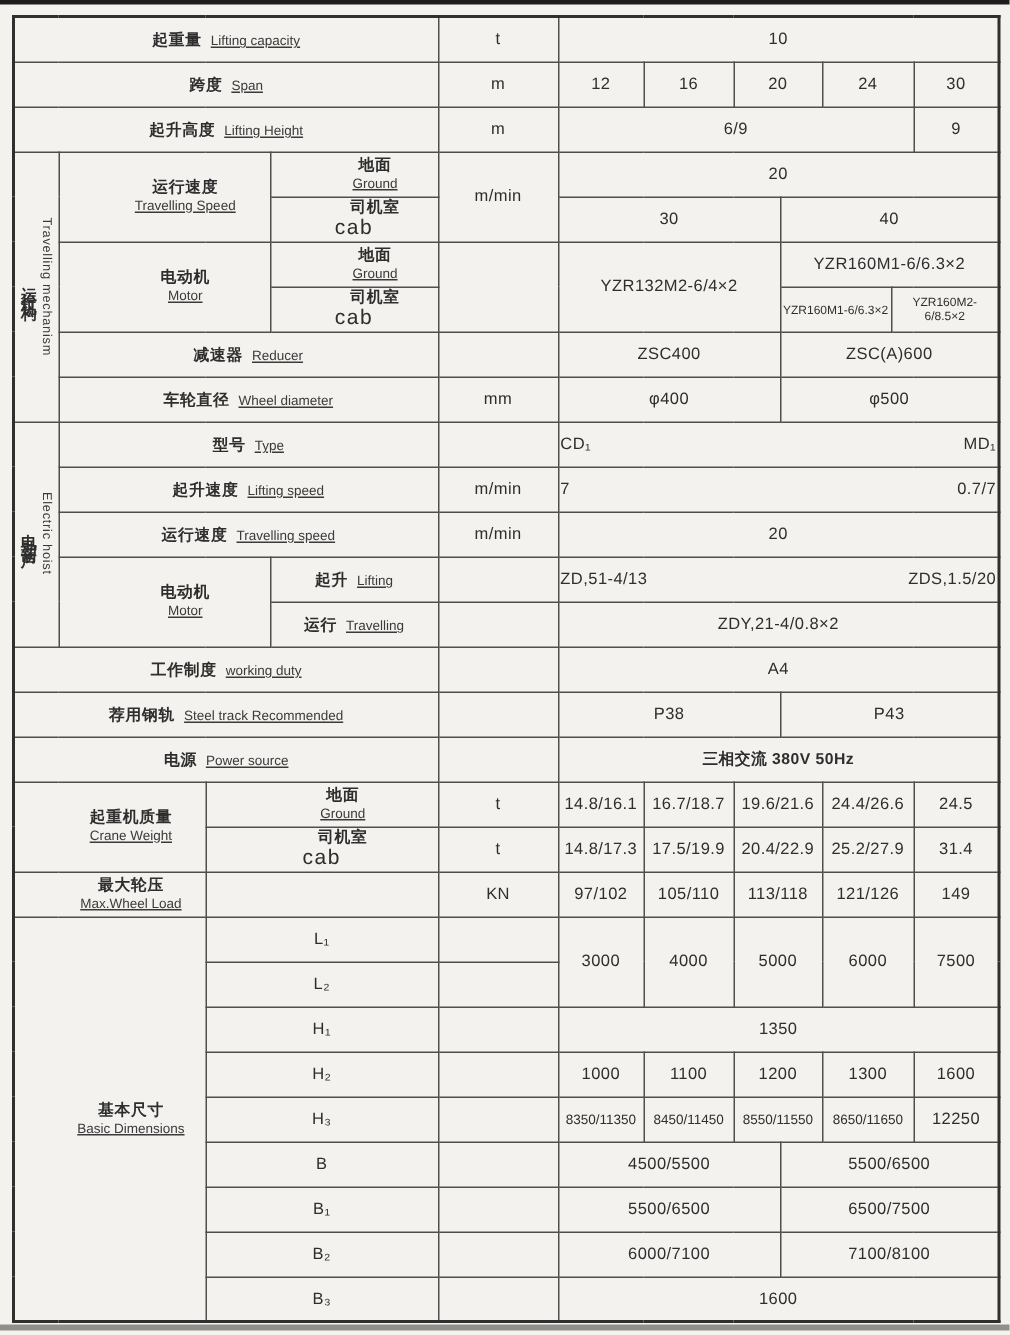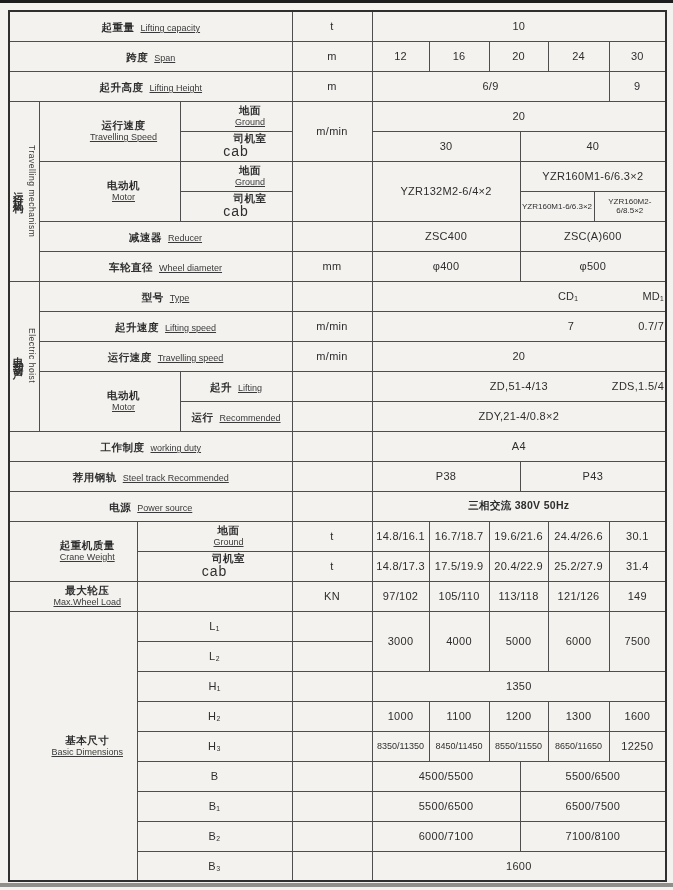--- a/index.html
+++ b/index.html
@@ -19,21 +19,21 @@
     border:1px solid #4e4e4e;padding:0 1px;margin:0;
     text-align:center;vertical-align:middle;overflow:hidden;
   }
   tr{height:30px;}
   .zh{font-size:10.5px;font-weight:bold;letter-spacing:.5px;}
   .en{font-size:9px;color:#3a3a3a;text-decoration:underline;}
   .one .zh{margin-right:6px;}
   .two .zh,.two .en{display:block;line-height:1.2;margin-left:28px;}
   .val{font-size:11px;letter-spacing:.3px;}
   .val-sm{font-size:8px;letter-spacing:0;}
-  .pair{display:flex;justify-content:flex-end;gap:64px;}
+  .pair{display:flex;justify-content:space-between;gap:40px;}
   .cab{font-size:14px;font-weight:normal;letter-spacing:1px;display:block;line-height:1;padding-bottom:2px;text-align:center;}
   .vwrap{display:flex;flex-direction:row;align-items:center;justify-content:center;gap:1px;height:100%;}
   .vzh{writing-mode:vertical-rl;text-orientation:upright;font-size:10.5px;font-weight:bold;letter-spacing:4px;}
   .ven{writing-mode:vertical-rl;text-orientation:sideways;font-size:8.5px;color:#3a3a3a;letter-spacing:.5px;}
 </style>
 </head>
 <body>
 
 <div class="toprule"></div>
 <div class="botrule"></div>
@@ -180,27 +180,27 @@
   <tr>
     <td rowspan="2" colspan="2" class="two">
           <span class="zh">电动机</span>
           <span class="en">Motor</span>
         </td>
     <td class="one"><span class="zh">起升</span><span class="en">Lifting</span></td>
     <td></td>
     <td colspan="7">
           <div class="pair">
             <span class="val">ZD,51-4/13</span>
-            <span class="val">ZDS,1.5/4</span>
-          </div>
-        </td>
-  </tr>
-
-  <tr>
-    <td class="one"><span class="zh">运行</span><span class="en">Recommended</span></td>
+            <span class="val">ZDS,1.5/20</span>
+          </div>
+        </td>
+  </tr>
+
+  <tr>
+    <td class="one"><span class="zh">运行</span><span class="en">Travelling</span></td>
     <td></td>
     <td colspan="7" class="val">ZDY,21-4/0.8×2</td>
   </tr>
 
   <tr>
     <td colspan="4" class="one"><span class="zh">工作制度</span><span class="en">working duty</span></td>
     <td></td>
     <td colspan="7" class="val">A4</td>
   </tr>
 
@@ -224,21 +224,21 @@
         </td>
     <td colspan="2" class="two">
           <span class="zh">地面</span>
           <span class="en">Ground</span>
         </td>
     <td class="val">t</td>
     <td class="val">14.8/16.1</td>
     <td class="val">16.7/18.7</td>
     <td colspan="2" class="val">19.6/21.6</td>
     <td colspan="2" class="val">24.4/26.6</td>
-    <td class="val">30.1</td>
+    <td class="val">24.5</td>
   </tr>
 
   <tr>
     <td colspan="2" class="two">
           <span class="zh">司机室</span>
           <span class="cab">cab</span>
         </td>
     <td class="val">t</td>
     <td class="val">14.8/17.3</td>
     <td class="val">17.5/19.9</td>

